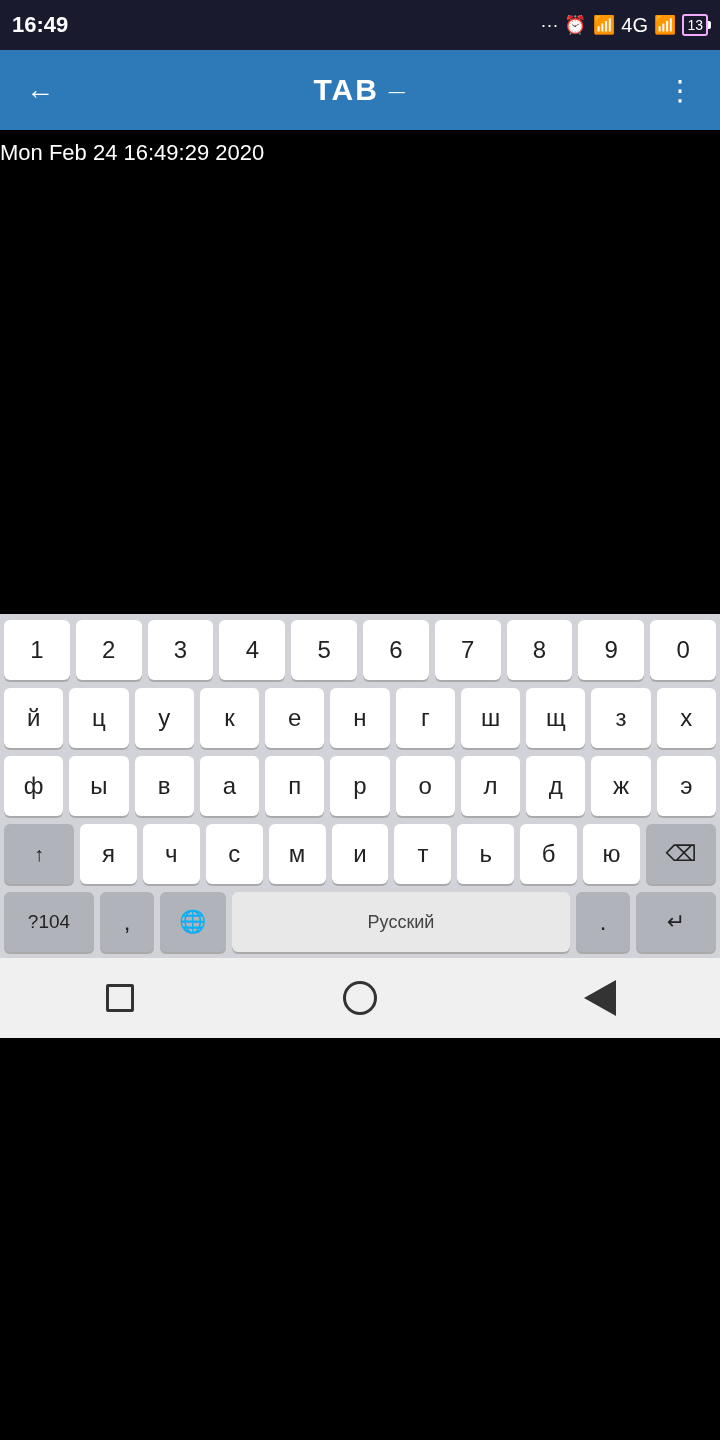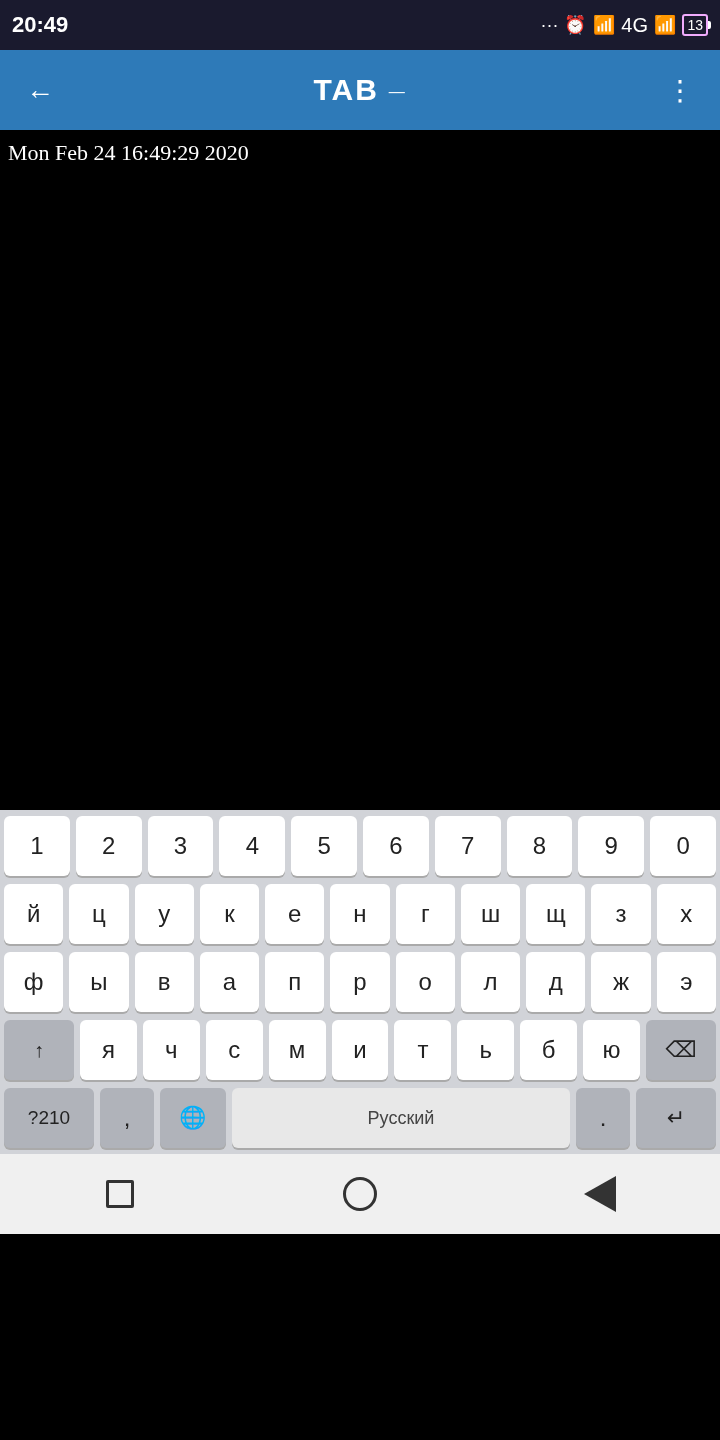--- a/index.html
+++ b/index.html
@@ -58,26 +58,26 @@
     }
     .app-bar-icon {
       width: 40px; height: 40px;
       display: flex; align-items: center; justify-content: center;
       font-size: 28px; color: #fff; cursor: pointer;
     }
 
     
     .terminal {
       width: 720px;
-      height: 680px;
+      height: 484px;
       background: #000;
       color: #fff;
-      font-family: Liberation Serif, serif;
+      font-family: Liberation Sans, sans-serif;
       font-size: 22px;
-      padding: 10px 8px;
+      padding: 10px 0;
       overflow: hidden;
     }
     .terminal-line { margin-bottom: 2px; white-space: pre; }
     .cursor {
       display: inline-block;
       width: 12px;
       height: 20px;
       background: #aaa;
       vertical-align: text-bottom;
       margin-left: 1px;
@@ -178,21 +178,21 @@
       border-top: 18px solid transparent;
       border-bottom: 18px solid transparent;
       border-right: 32px solid #333;
     }
   </style>
 </head>
 <body>
 
 <div class="status-bar">
   <div class="status-bar-left">
-    <span>20:49</span>
+    <span>16:49</span>
   </div>
   <div class="status-bar-right">
     <span>···</span>
     <span>⏰</span>
     <span>📶</span>
     <span style="font-size:20px;">4G</span>
     <span>📶</span>
     <span class="battery-icon">
       <span>13</span>
     </span>
@@ -267,21 +267,21 @@
     <div class="kb-key char">м</div>
     <div class="kb-key char">и</div>
     <div class="kb-key char">т</div>
     <div class="kb-key char">ь</div>
     <div class="kb-key char">б</div>
     <div class="kb-key char">ю</div>
     <div class="kb-key backspace" style="font-size:22px;">⌫</div>
   </div>
 
   <div class="kb-row" style="margin-bottom:2px;">
-    <div class="kb-key special">?210</div>
+    <div class="kb-key special">?104</div>
     <div class="kb-key comma">,</div>
     <div class="kb-key globe" style="font-size:22px;">🌐</div>
     <div class="kb-key space">Русский</div>
     <div class="kb-key dot">.</div>
     <div class="kb-key enter" style="font-size:22px;">↵</div>
   </div>
 </div>
 
 <div class="nav-bar">
   <div class="nav-btn">

